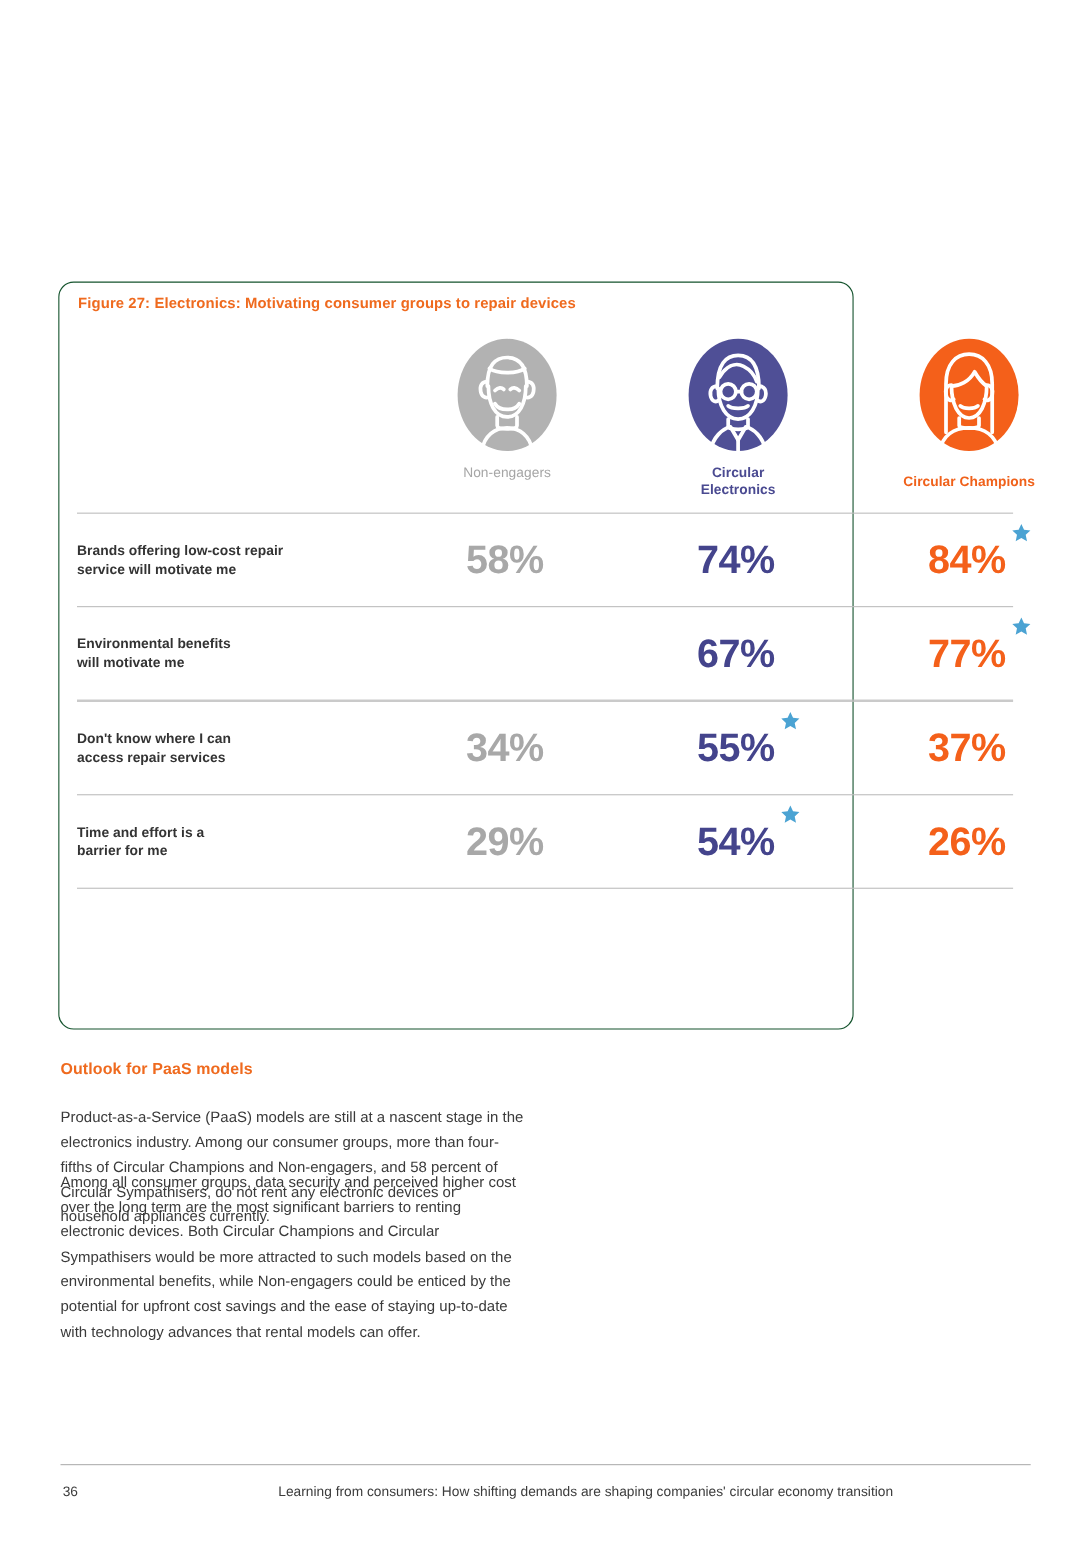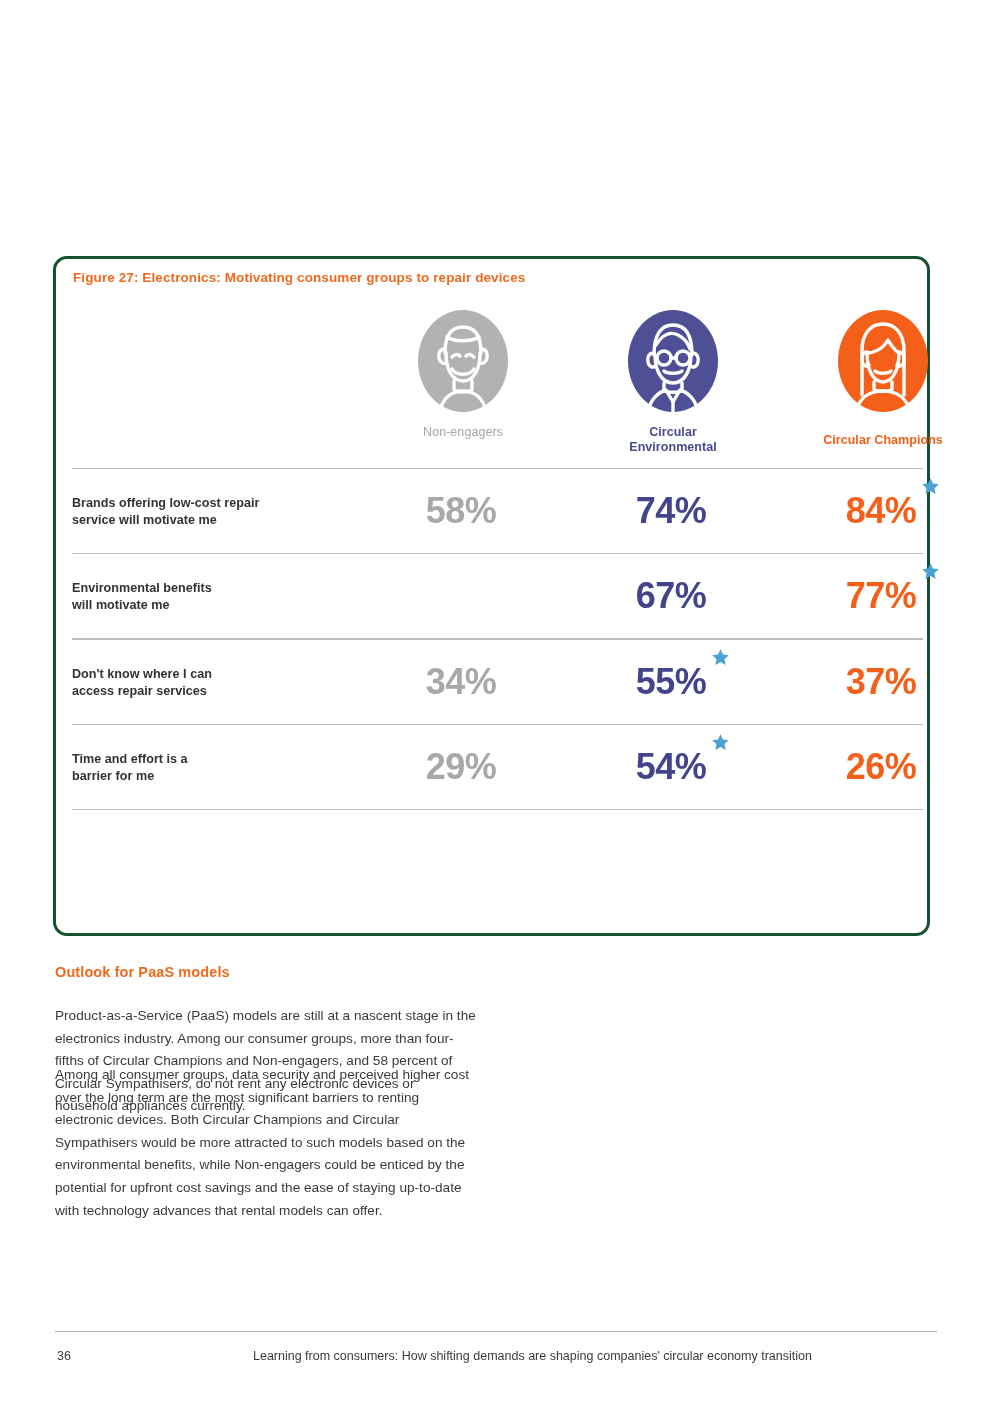--- a/index.html
+++ b/index.html
@@ -15,24 +15,24 @@
     font-family: "Liberation Sans", "DejaVu Sans", sans-serif;
     color: #3c3c3c;
     overflow: hidden;
   }
 
   
   .figure-card {
     position: absolute;
     left: 53px;
     top: 256px;
-    width: 877px;
+    width: 723px;
     height: 680px;
     box-sizing: border-box;
-    border: 3px solid #14532d;
+    border: 1px solid #14532d;
     border-radius: 14px;
     background: #ffffff;
   }
 
   .figure-title {
     position: absolute;
     left: 17px;
     top: 11px;
     font-size: 13.5px;
     font-weight: bold;
@@ -219,21 +219,21 @@
           <path d="M45 49 L50 49"></path>
           <path d="M31 47 L31 47"></path>
           <path d="M38 62 C41 65, 53 65, 56 62"></path>
           <path d="M38 74 L38 81 C38 84, 56 84, 56 81 L56 74"></path>
           <path d="M22 103 C24 90, 33 83, 40 81 L47 93 L54 81 C61 83, 70 90, 72 103"></path>
           <path d="M47 93 L47 103"></path>
         </g>
       </svg>
       <div class="col-label purple">
         <span>Circular</span><br>
-        <span>Environmental</span>
+        <span>Electronics</span>
       </div>
     </div>
 
     <div class="col-head c2">
       <svg class="avatar" viewBox="0 0 94 104" aria-hidden="true">
         <ellipse cx="47" cy="52" rx="45" ry="51" fill="#f4601a"></ellipse>
         <g fill="none" stroke="#ffffff" stroke-width="3.4" stroke-linecap="round" stroke-linejoin="round">
           <path d="M26 86 L26 42 C26 24, 35 15, 47 15 C59 15, 68 24, 68 42 L68 86"></path>
           <path d="M31 44 C31 60, 37 73, 47 73 C57 73, 63 60, 63 44"></path>
           <path d="M31 44 C38 44, 47 40, 52 31 C56 38, 60 42, 63 44"></path>

